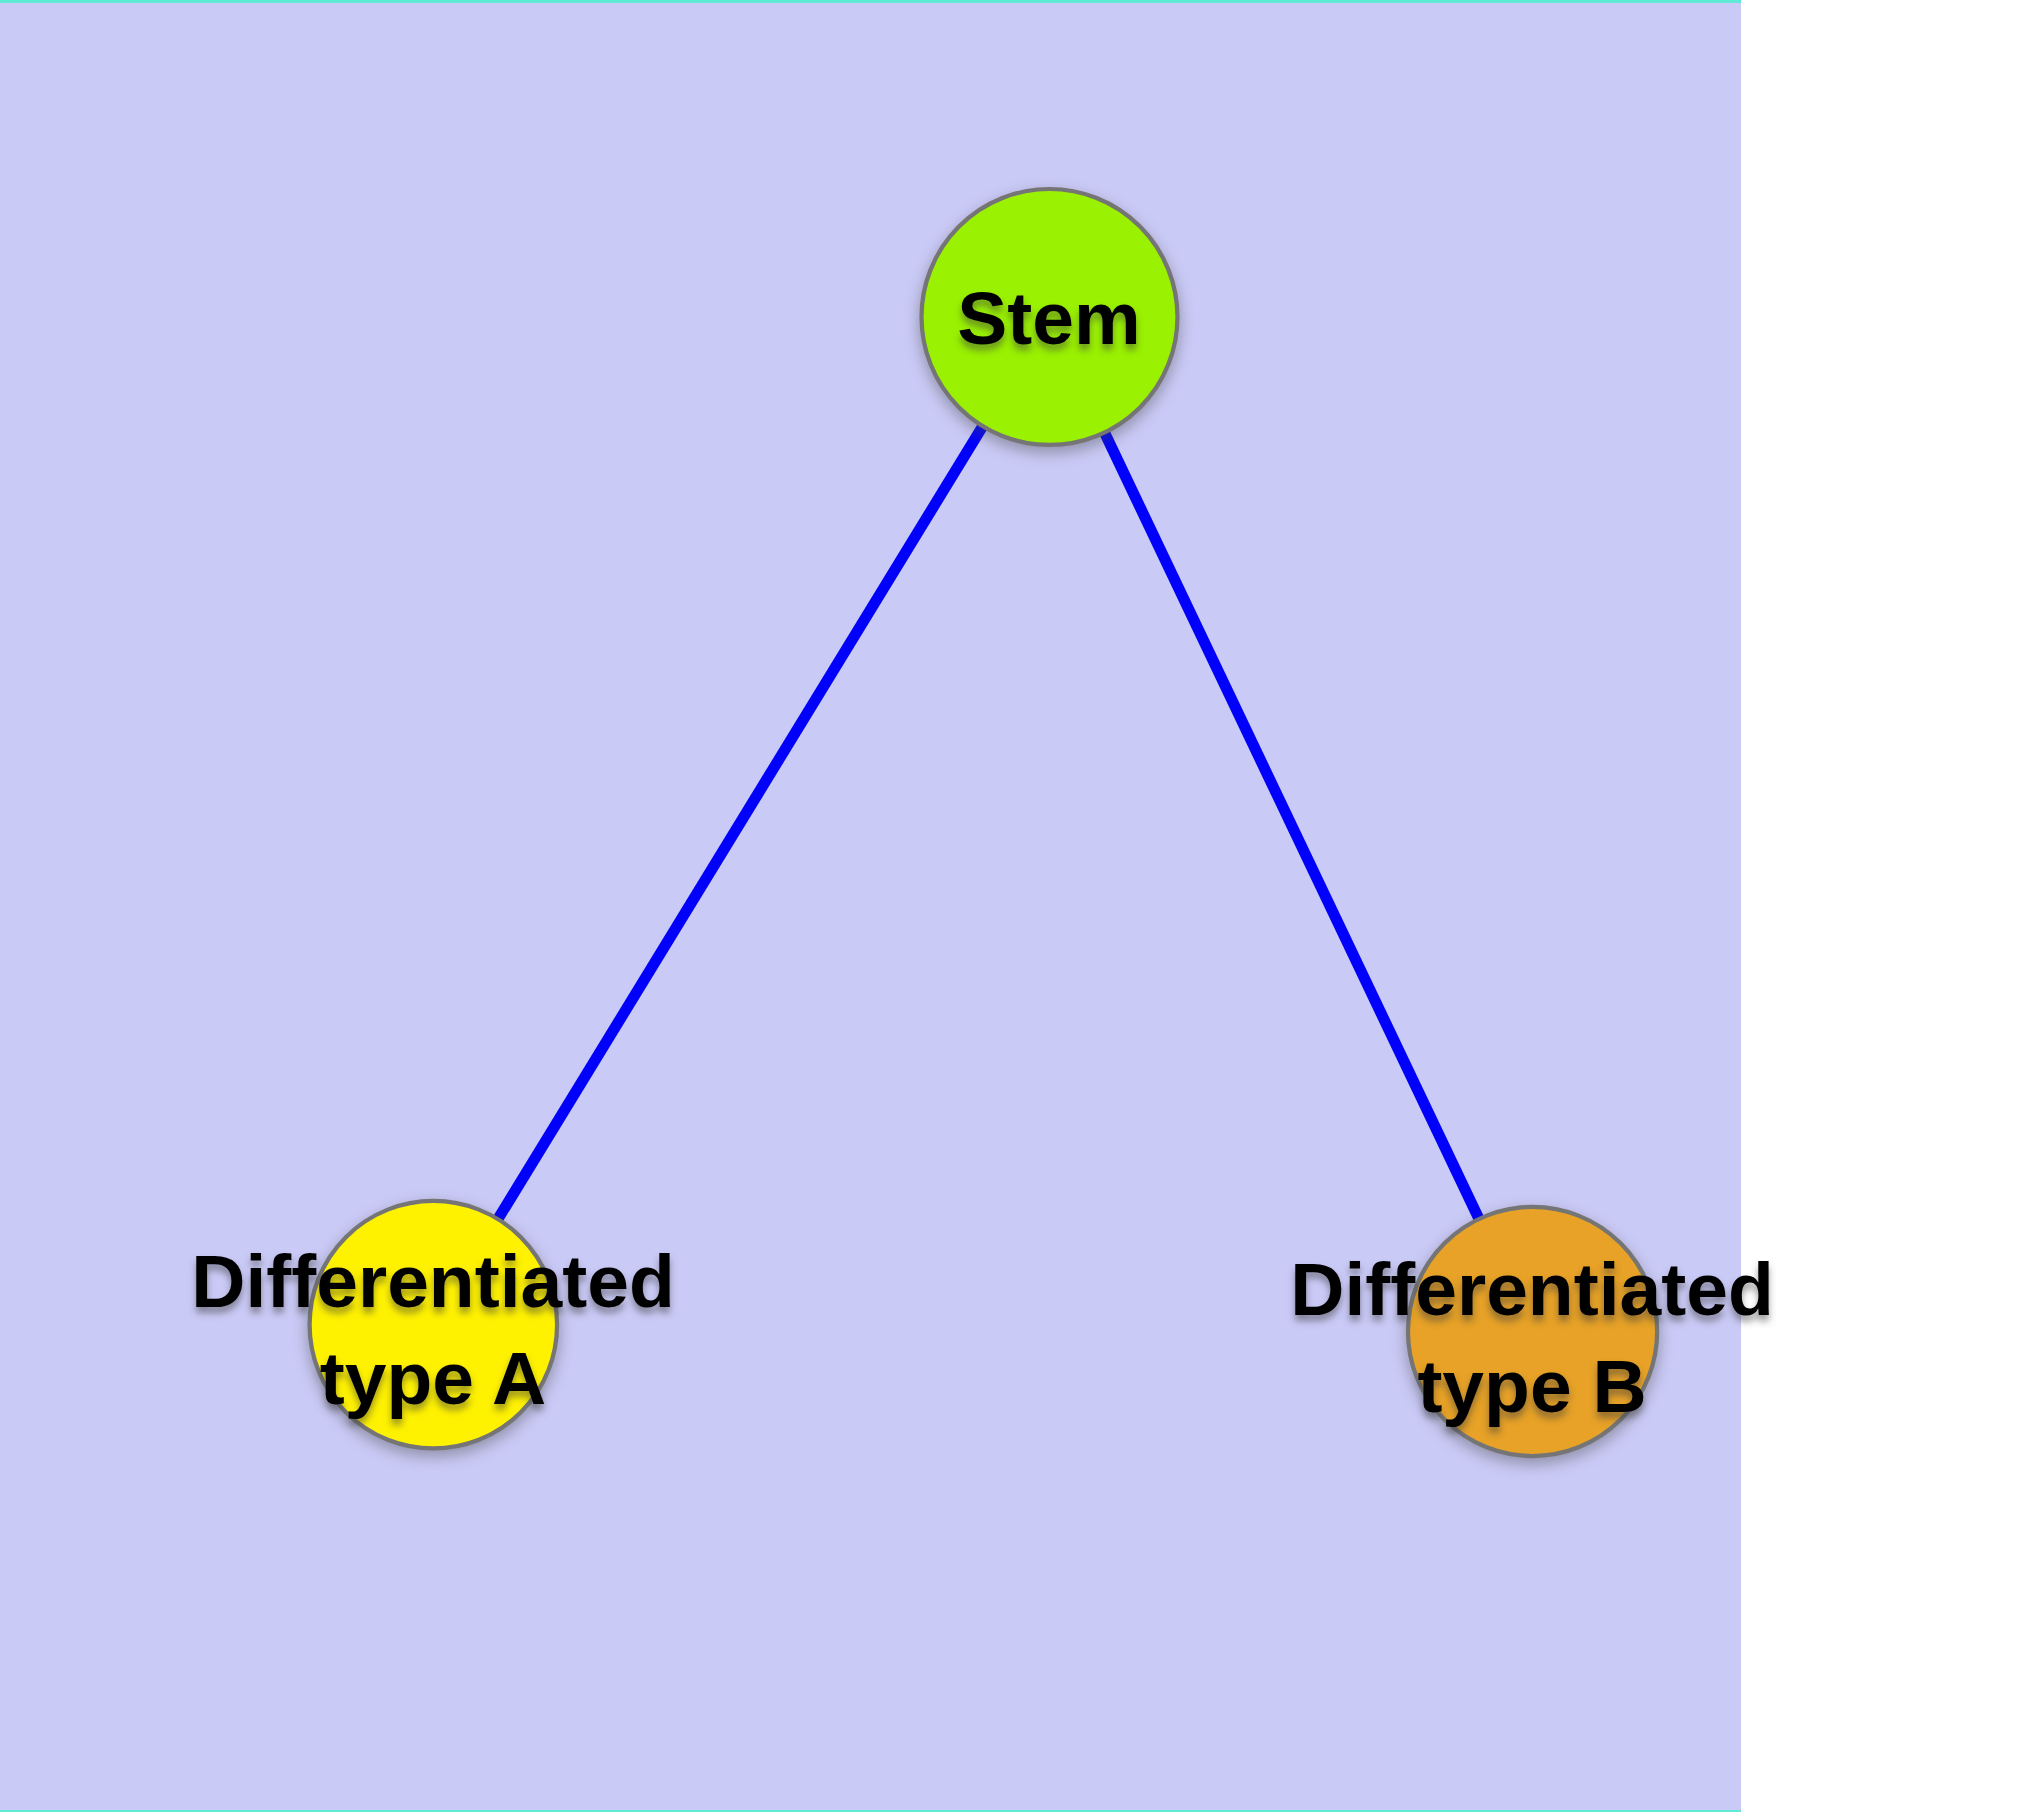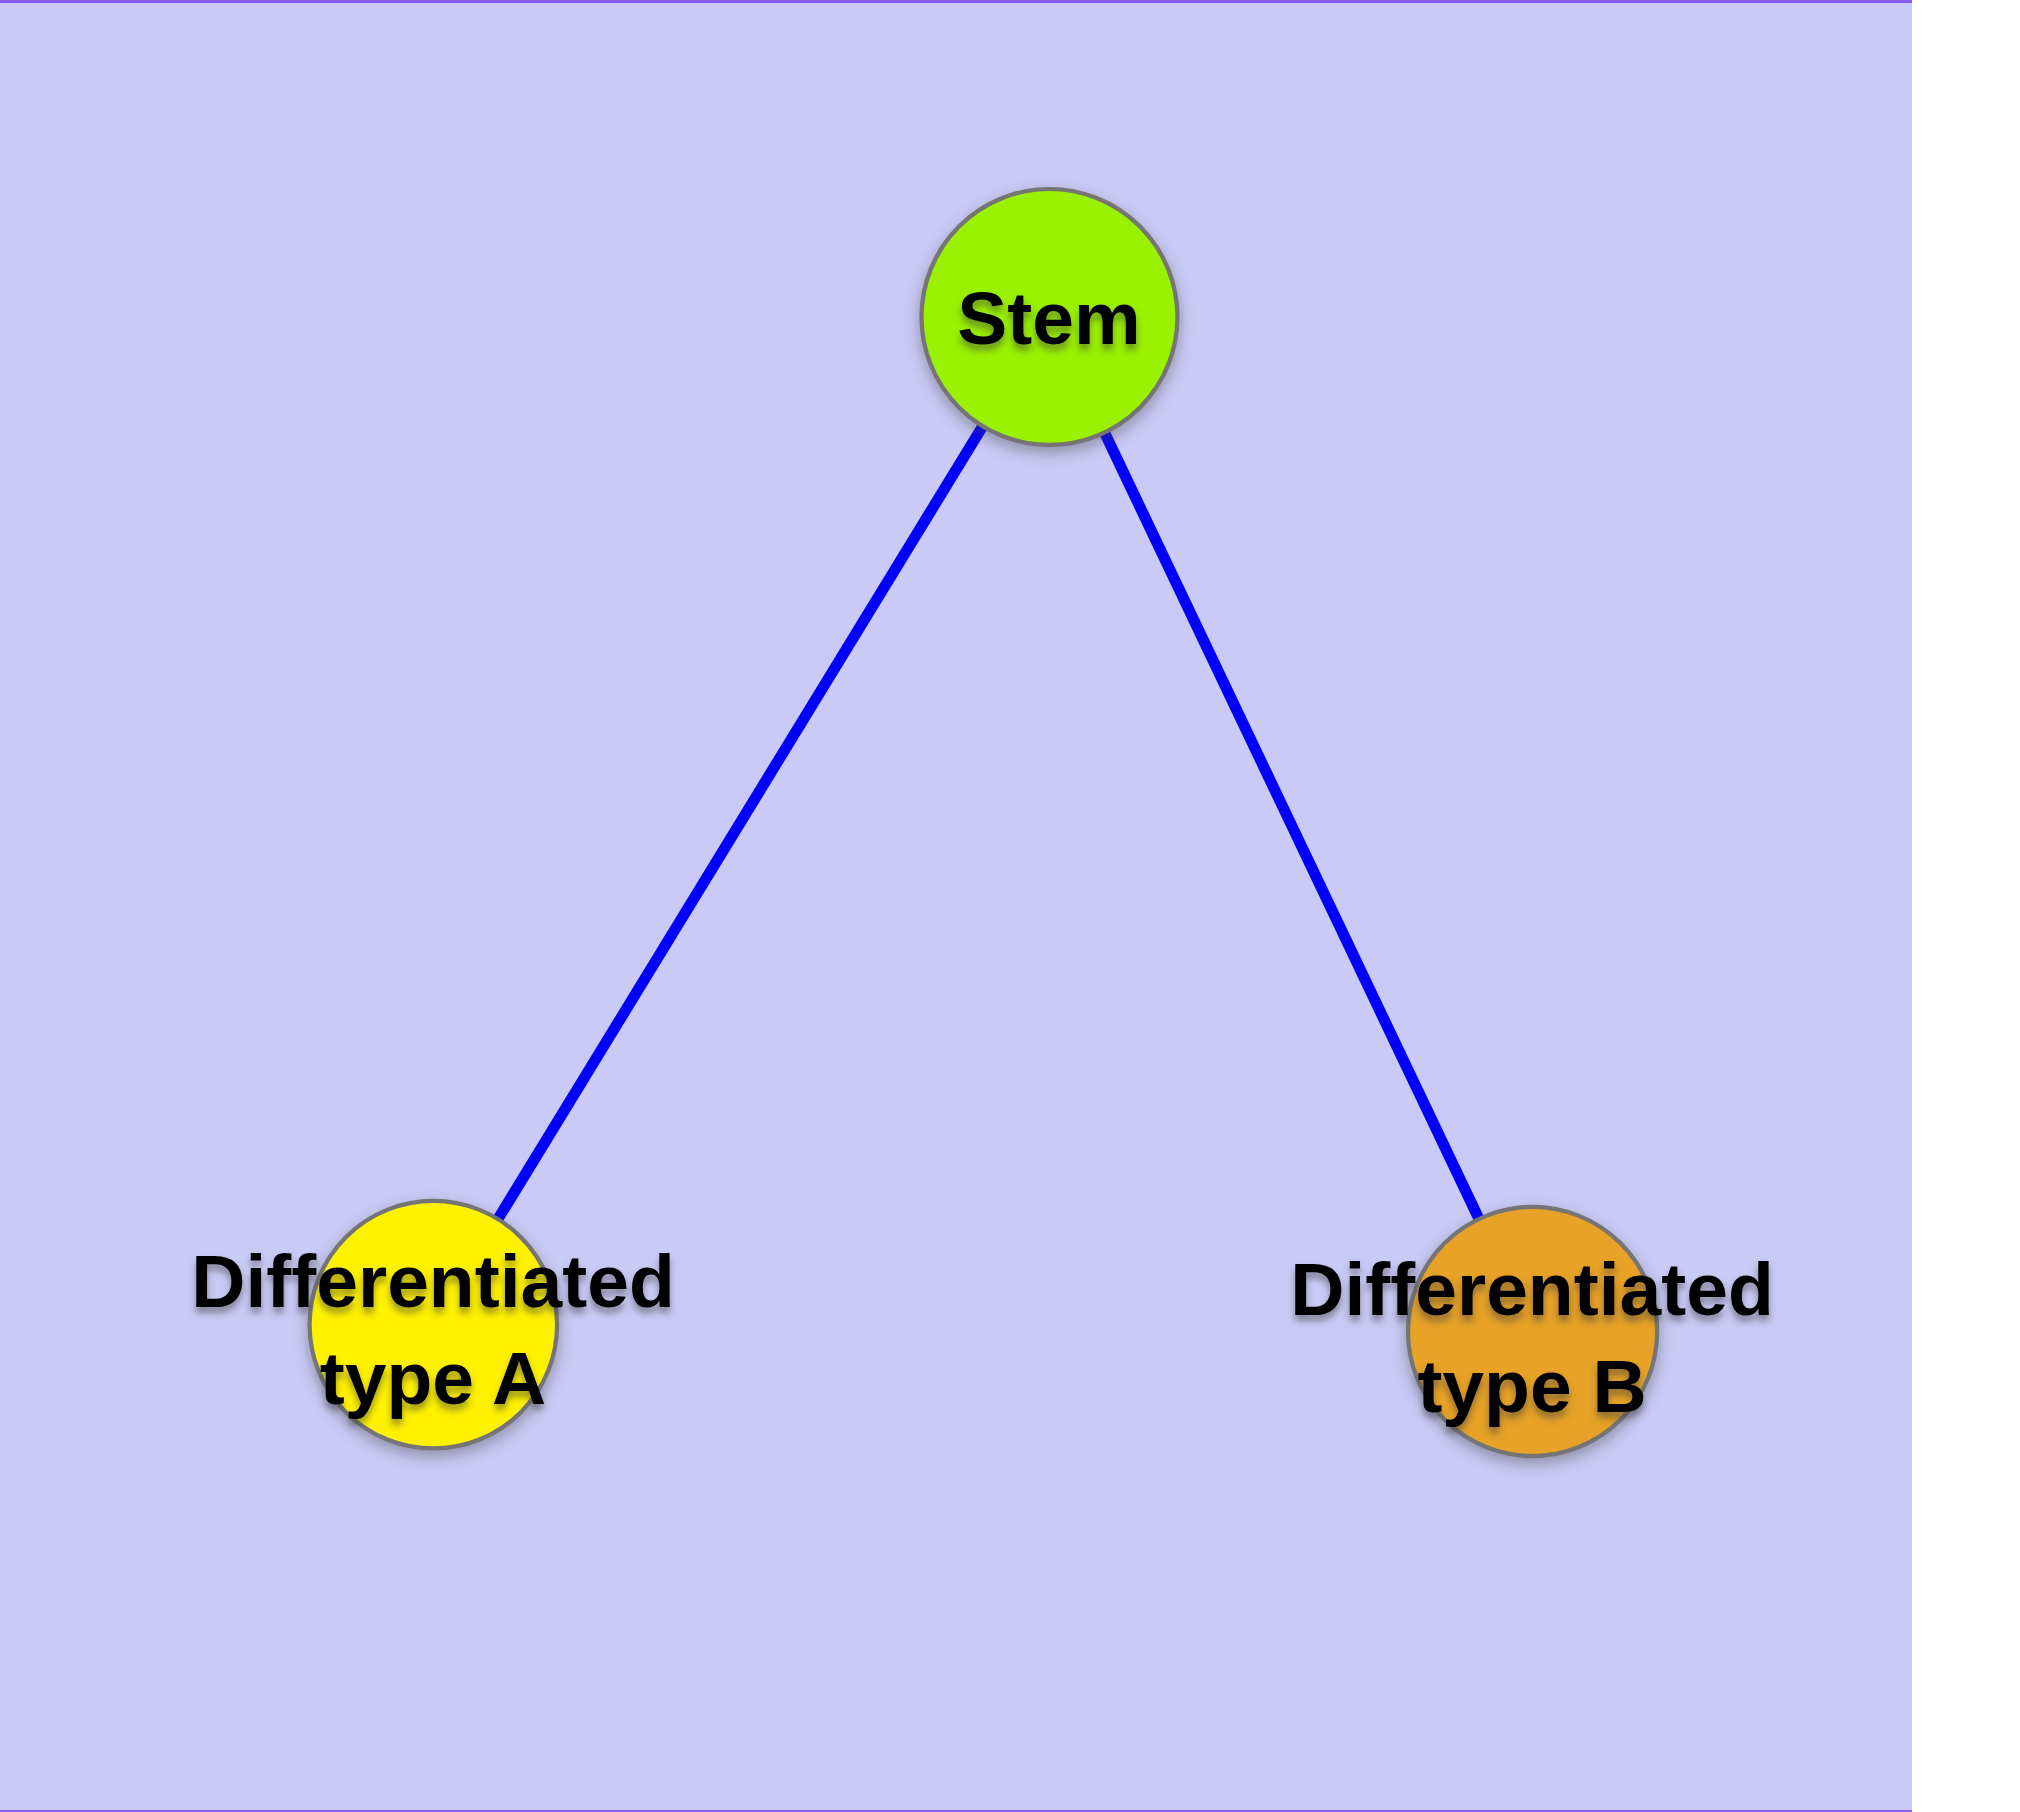--- a/index.html
+++ b/index.html
@@ -6,23 +6,23 @@
     margin: 0;
     padding: 0;
     background: #ffffff;
     width: 2021px;
     height: 1812px;
     overflow: hidden;
     font-family: "Liberation Sans", sans-serif;
   }
   .page {
     position: relative;
-    width: 1912px;
+    width: 1741px;
     height: 1812px;
-    background: #8b5cf6;
+    background: #5eead4;
   }
   .canvas {
     position: absolute;
     left: 0;
     right: 0;
     top: 2.5px;
     bottom: 2.5px;
     
   }
   svg.graph-layer {

